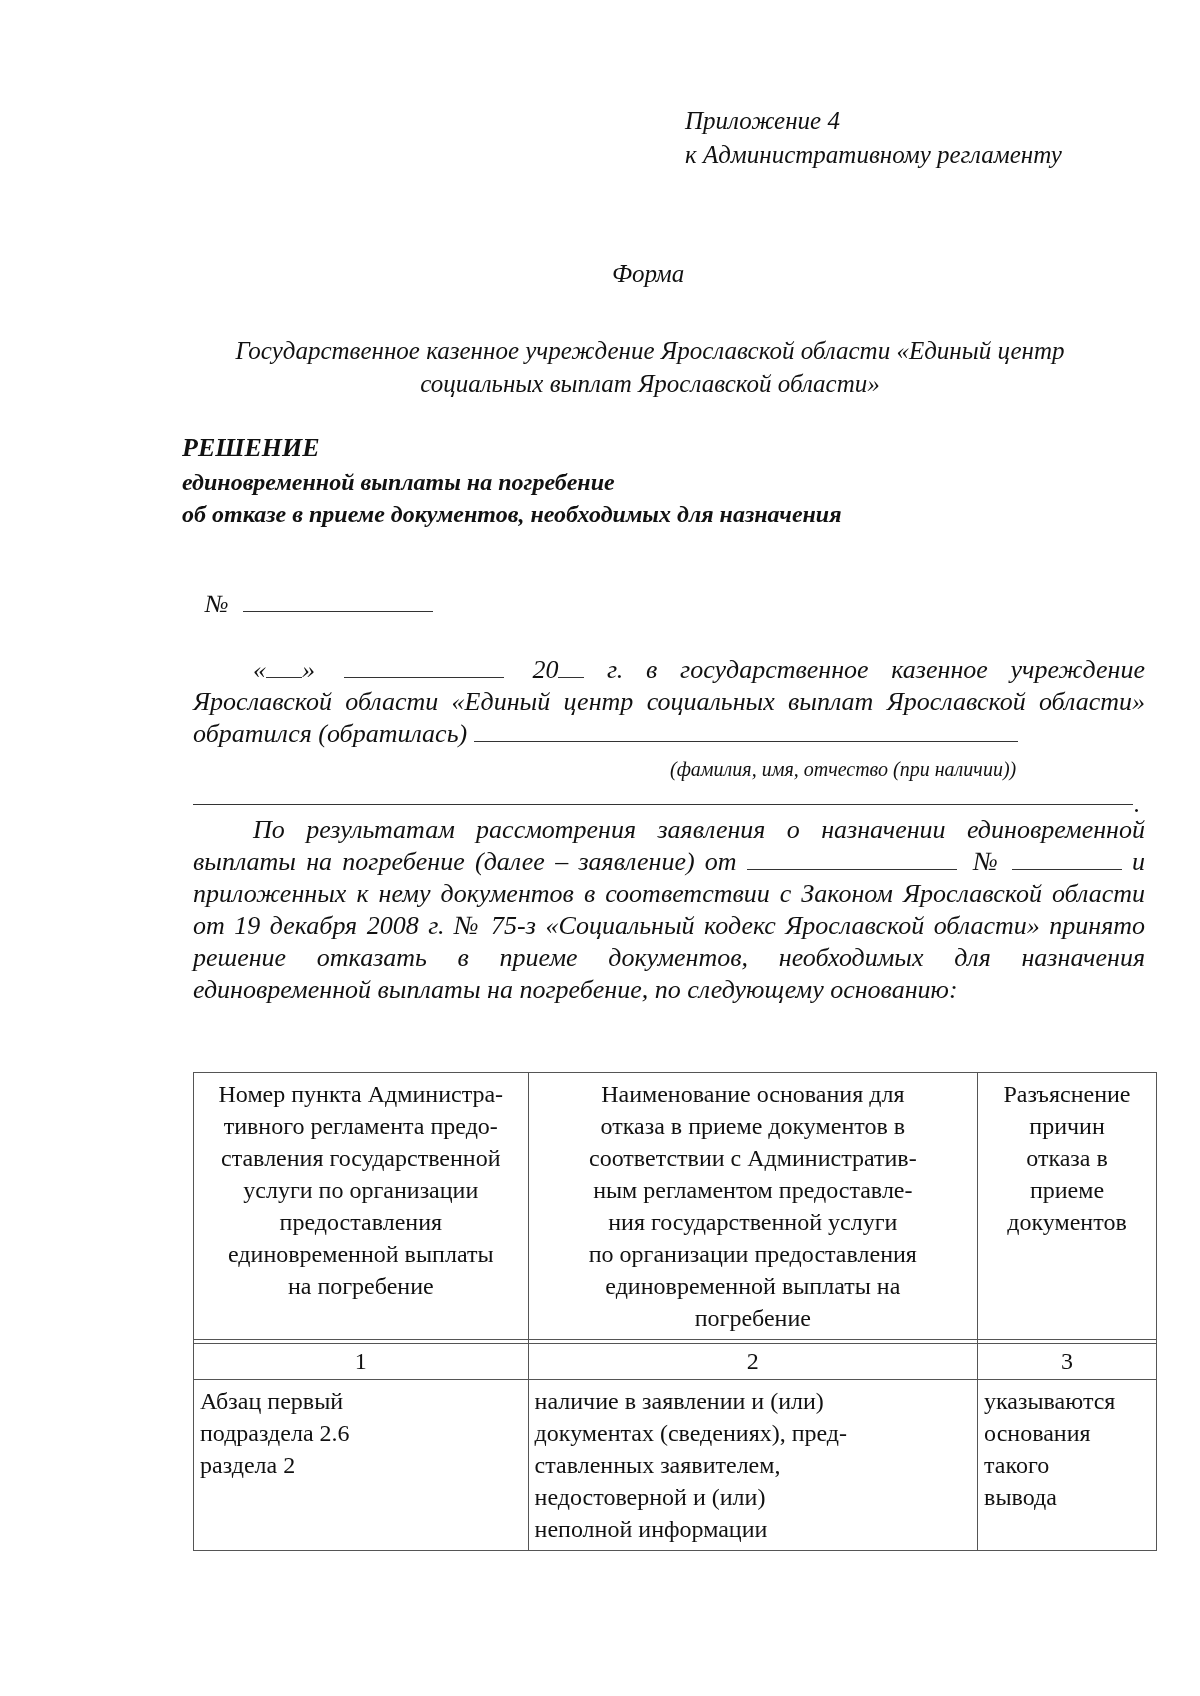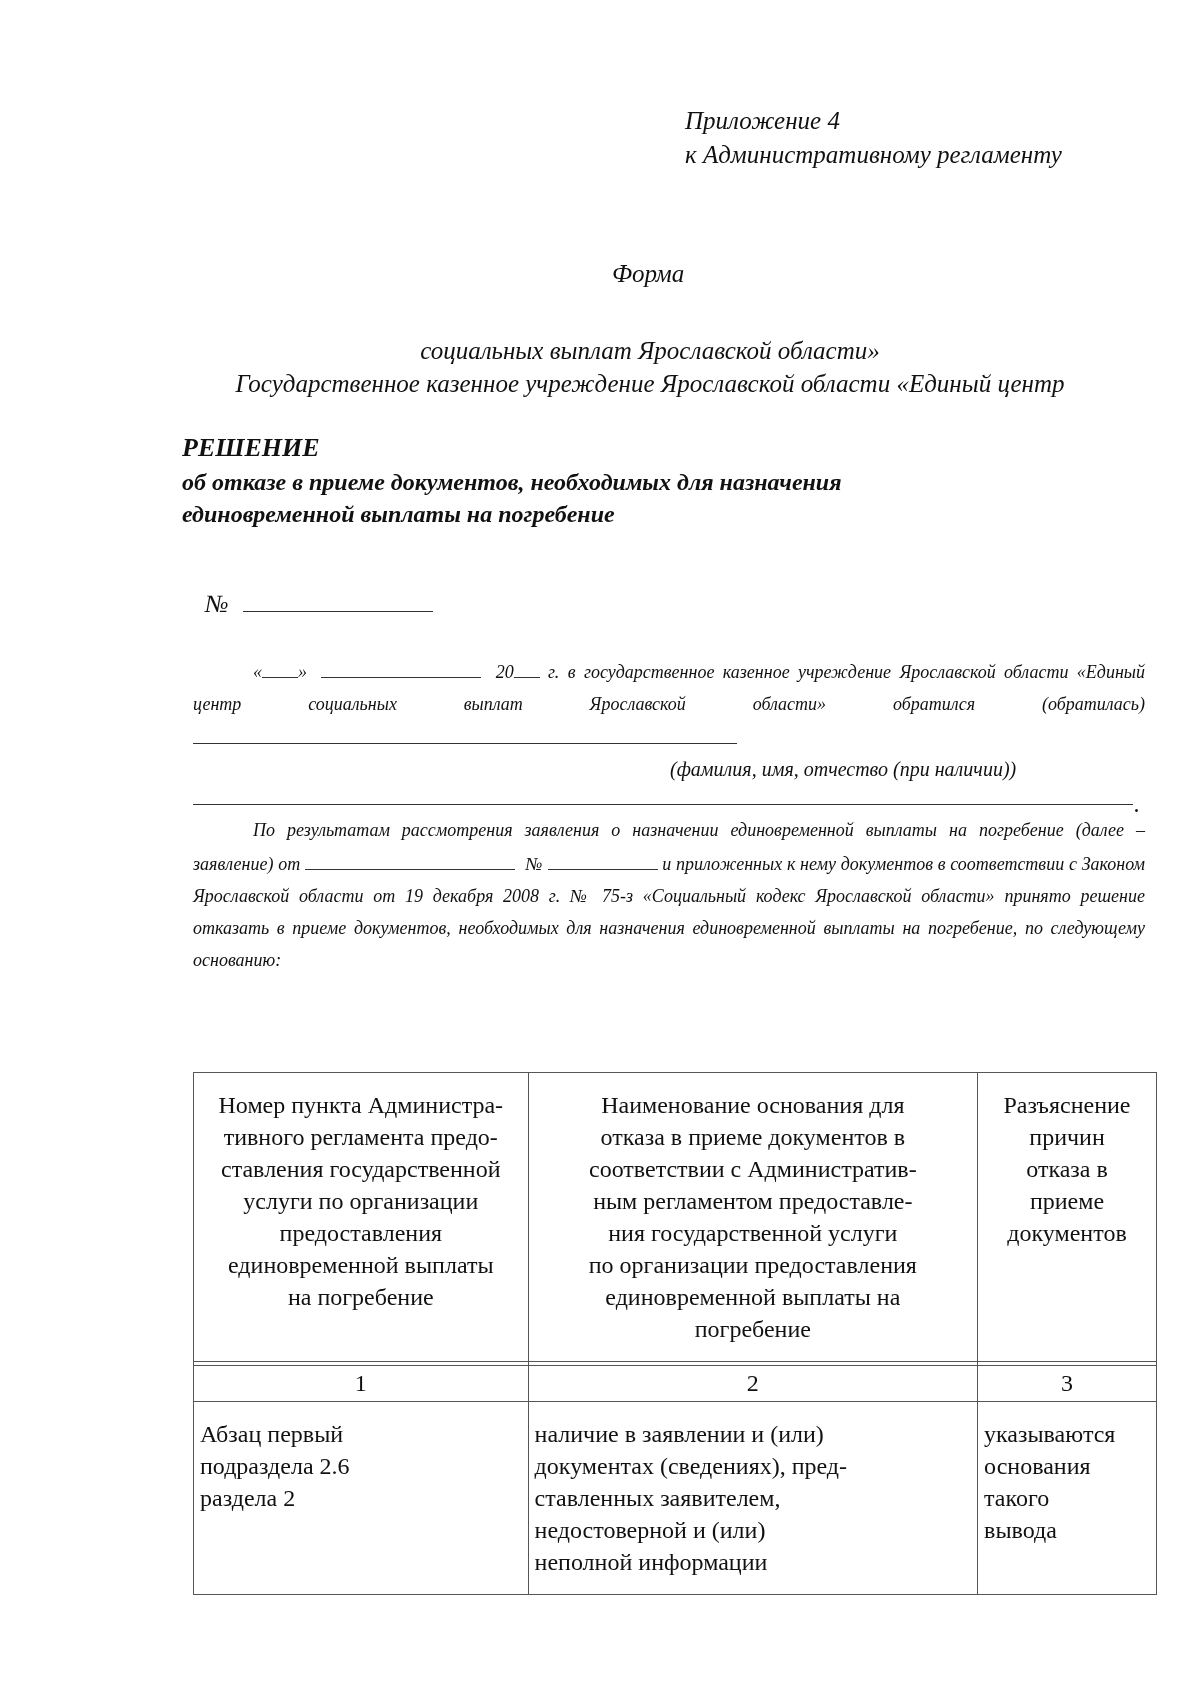--- a/index.html
+++ b/index.html
@@ -39,42 +39,42 @@
       display: inline-block;
       border-bottom: 1.5px solid #333;
       height: 24px;
       vertical-align: baseline;
     }
     .num-left { position: absolute; left: 0; top: 0; }
     .num-right { position: absolute; right: 0; top: 0; }
 
     .para {
       left: 193px; width: 952px; text-align: justify;
-      font-size: 18px; line-height: 32px;
+      font-size: 26px; line-height: 32px;
     }
     .indent { text-indent: 60px; }
     .caption {
       left: 670px; top: 753px; font-size: 20px;
     }
     .fullline {
       left: 193px; top: 804px; width: 940px; border-bottom: 1.5px solid #333;
     }
     .fullline-dot { left: 1134px; top: 788px; font-size: 25px; }
 
     table.reasons {
       position: absolute;
       left: 193px; top: 1072px; width: 964px;
       border-collapse: collapse;
       font-size: 24px; line-height: 32px;
     }
     table.reasons td, table.reasons th {
       border: 1.5px solid #555;
       vertical-align: top;
       font-weight: normal;
-      padding: 16px 6px;
+      padding: 5px 6px;
     }
     table.reasons th { text-align: center; }
     .c1 { width: 361px; }
     .c2 { width: 496px; }
     .c3 { width: 185px; }
     tr.head-row th { height: 258px; }
     tr.gap-row td { height: 4px; padding: 0; border-left: 1.5px solid #555; border-right: 1.5px solid #555; }
     tr.num-row-t td { text-align: center; height: 36px; padding: 0; line-height: 34px; }
     tr.data-row td { height: 160px; text-align: left; }
     .ml { white-space: pre-line; }
@@ -83,28 +83,28 @@
 <body>
 
 <div class="abs appendix">
   <div>Приложение 4</div>
   <div>к Административному регламенту</div>
 </div>
 
 <div class="abs forma">Форма</div>
 
 <div class="abs org">
+  <div>Государственное казенное учреждение Ярославской области «Единый центр</div>
   <div>социальных выплат Ярославской области»</div>
-  <div>Государственное казенное учреждение Ярославской области «Единый центр</div>
 </div>
 
 <div class="abs title">
   <span class="main">РЕШЕНИЕ</span>
+  <span class="sub">единовременной выплаты на погребение</span>
   <span class="sub">об отказе в приеме документов, необходимых для назначения</span>
-  <span class="sub">единовременной выплаты на погребение</span>
 </div>
 
 <div class="abs num-row">
   <div class="num-left">
     <span>№</span>
     <span class="blank" style="width:190px; margin-left:8px;"></span>
   </div>
 </div>
 
 <div class="abs para indent" style="top:654px;">

